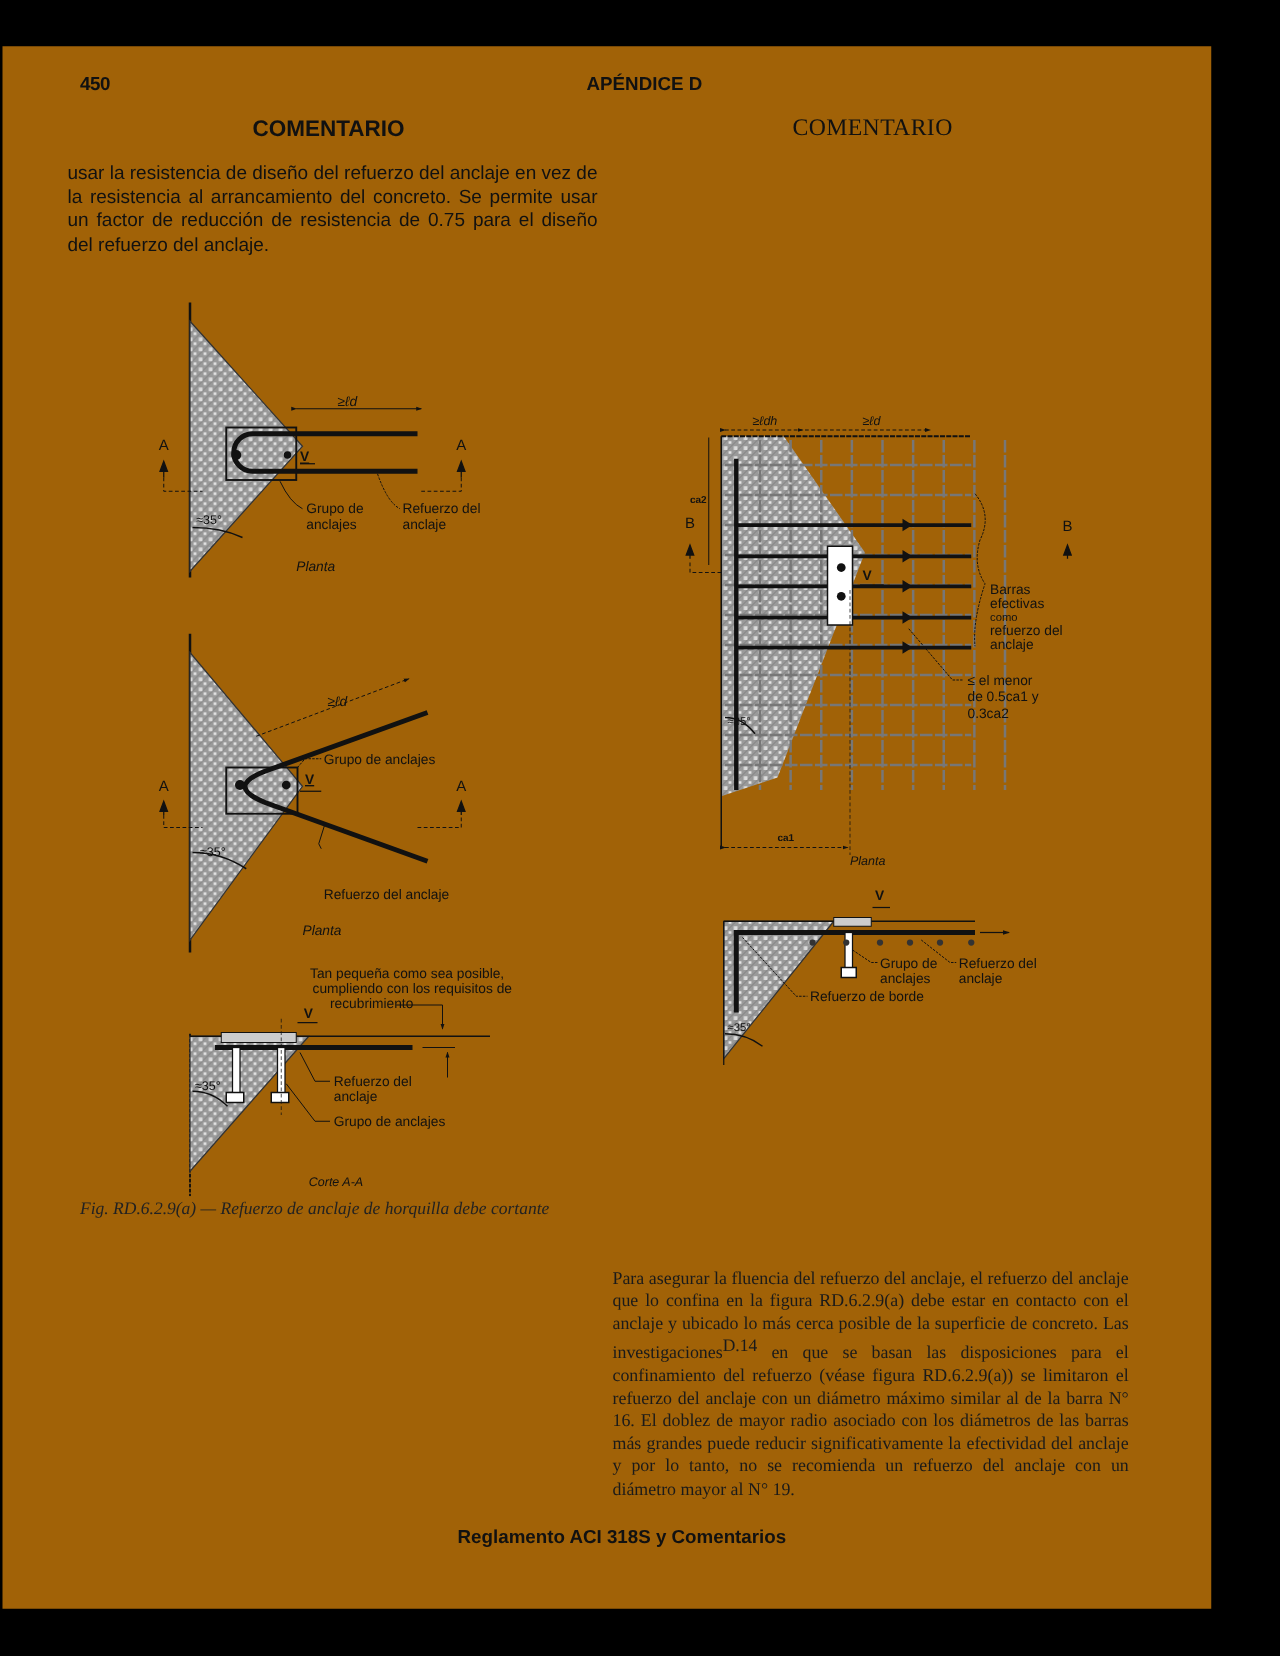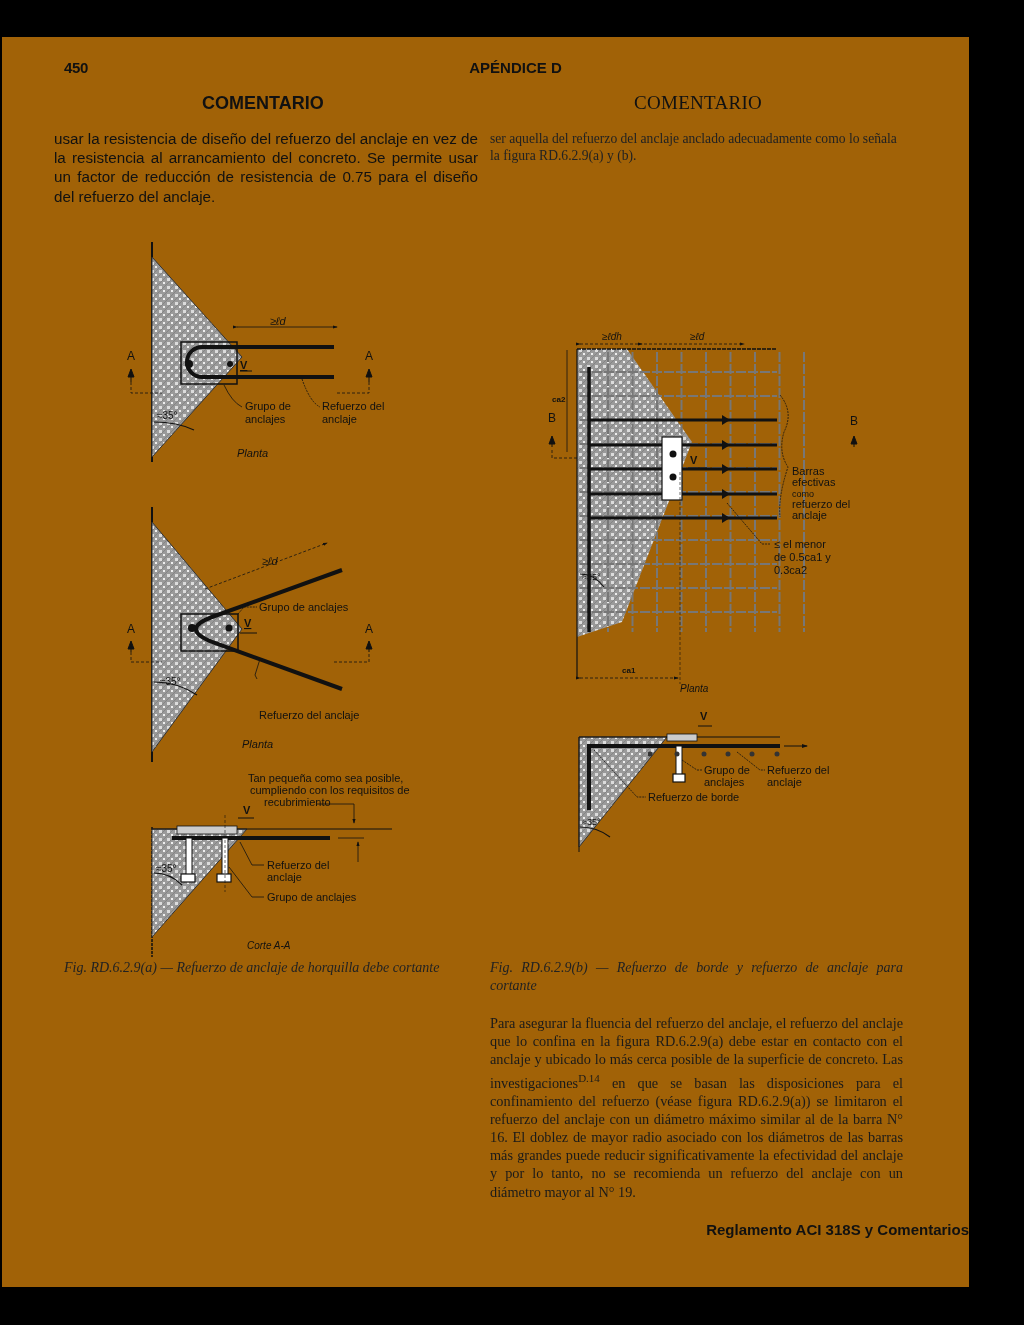--- a/index.html
+++ b/index.html
@@ -28,38 +28,37 @@
   .caption {
     font-family: "Liberation Serif", serif; font-style: italic; font-size: 14px;
     line-height: 18px; color: #222; text-align: justify;
   }
   .cap-a { left: 62px; top: 922px; width: 408px; }
   .cap-b { left: 488px; top: 922px; width: 413px; }
   .body-b {
     left: 488px; top: 977px; width: 413px; font-family: "Liberation Serif", serif;
     font-size: 14.3px; line-height: 18.2px; text-align: justify; color: #1a1a1a;
   }
-  .footer { left: 0; width: 967px; top: 1184px; text-align: right; font-weight: bold; font-size: 15px; padding-left: 24px; box-sizing: border-box; }
+  .footer { left: 0; width: 967px; top: 1184px; text-align: center; font-weight: bold; font-size: 15px; padding-left: 24px; box-sizing: border-box; }
   svg text { font-family: "Liberation Sans", sans-serif; fill: #111; }
   .lbl { font-size: 11px; }
   .ital { font-style: italic; }
-  sup { font-size: 11px; }
+  sup { font-size: 14px; }
 </style>
 </head>
 <body>
 
 <div class="page">
 
   <div class="abs hdr-num">450</div>
   <div class="abs hdr-title">APÉNDICE D</div>
   <div class="abs col-head-l">COMENTARIO</div>
   <div class="abs col-head-r">COMENTARIO</div>
 
   <div class="abs reg-text">usar la resistencia de diseño del refuerzo del anclaje en vez de la resistencia al arrancamiento del concreto. Se permite usar un factor de reducción de resistencia de 0.75 para el diseño del refuerzo del anclaje.</div>
-  <div class="abs com-text">ser aquella del refuerzo del anclaje anclado adecuadamente como lo señala la figura RD.6.2.9(a) y (b).</div>
 
   <svg class="abs" style="left:100px;top:160px" width="360" height="760" viewBox="0 0 360 760">
     <defs>
       <pattern id="hatch" width="8" height="8" patternUnits="userSpaceOnUse">
         <rect width="8" height="8" fill="#9a9a9a"></rect>
         <rect x="1" y="1" width="3" height="3" fill="#dcdcdc"></rect>
         <rect x="5" y="5" width="2" height="2" fill="#efefef"></rect>
         <line x1="0" y1="8" x2="8" y2="0" stroke="#777" stroke-width="0.6"></line>
       </pattern>
       <marker id="arr" markerWidth="8" markerHeight="8" refX="7" refY="4" orient="auto">
@@ -271,18 +270,17 @@
       <text class="lbl" x="245" y="494">anclaje</text>
       <path d="M72,458 L115,505 L124,505" fill="none" stroke="#111" stroke-width="0.8" stroke-dasharray="2,1"></path>
       <text class="lbl" x="126" y="509">Refuerzo de borde</text>
       <path d="M58,535 Q75,535 88,545" fill="none" stroke="#111" stroke-width="1.2"></path>
       <text x="60" y="533" style="font-size:9px">≈35°</text>
       <text class="ital" x="168" y="582" style="font-size:10px">Corte B-B</text>
     </g>
   </svg>
 
   <div class="abs caption cap-a">Fig. RD.6.2.9(a) — Refuerzo de anclaje de horquilla debe cortante</div>
-  <div class="abs caption cap-b">Fig. RD.6.2.9(b) — Refuerzo de borde y refuerzo de anclaje para cortante</div>
 
   <div class="abs body-b"><span>Para asegurar la fluencia del refuerzo del anclaje, el refuerzo del anclaje que lo confina en la figura RD.6.2.9(a) debe estar en contacto con el anclaje y ubicado lo más cerca posible de la superficie de concreto. Las investigaciones</span><sup>D.14</sup><span> en que se basan las disposiciones para el confinamiento del refuerzo (véase figura RD.6.2.9(a)) se limitaron el refuerzo del anclaje con un diámetro máximo similar al de la barra N° 16. El doblez de mayor radio asociado con los diámetros de las barras más grandes puede reducir significativamente la efectividad del anclaje y por lo tanto, no se recomienda un refuerzo del anclaje con un diámetro mayor al N° 19.</span></div>
 
   <div class="abs footer">Reglamento ACI 318S y Comentarios</div>
 </div>
 
 </body></html>

